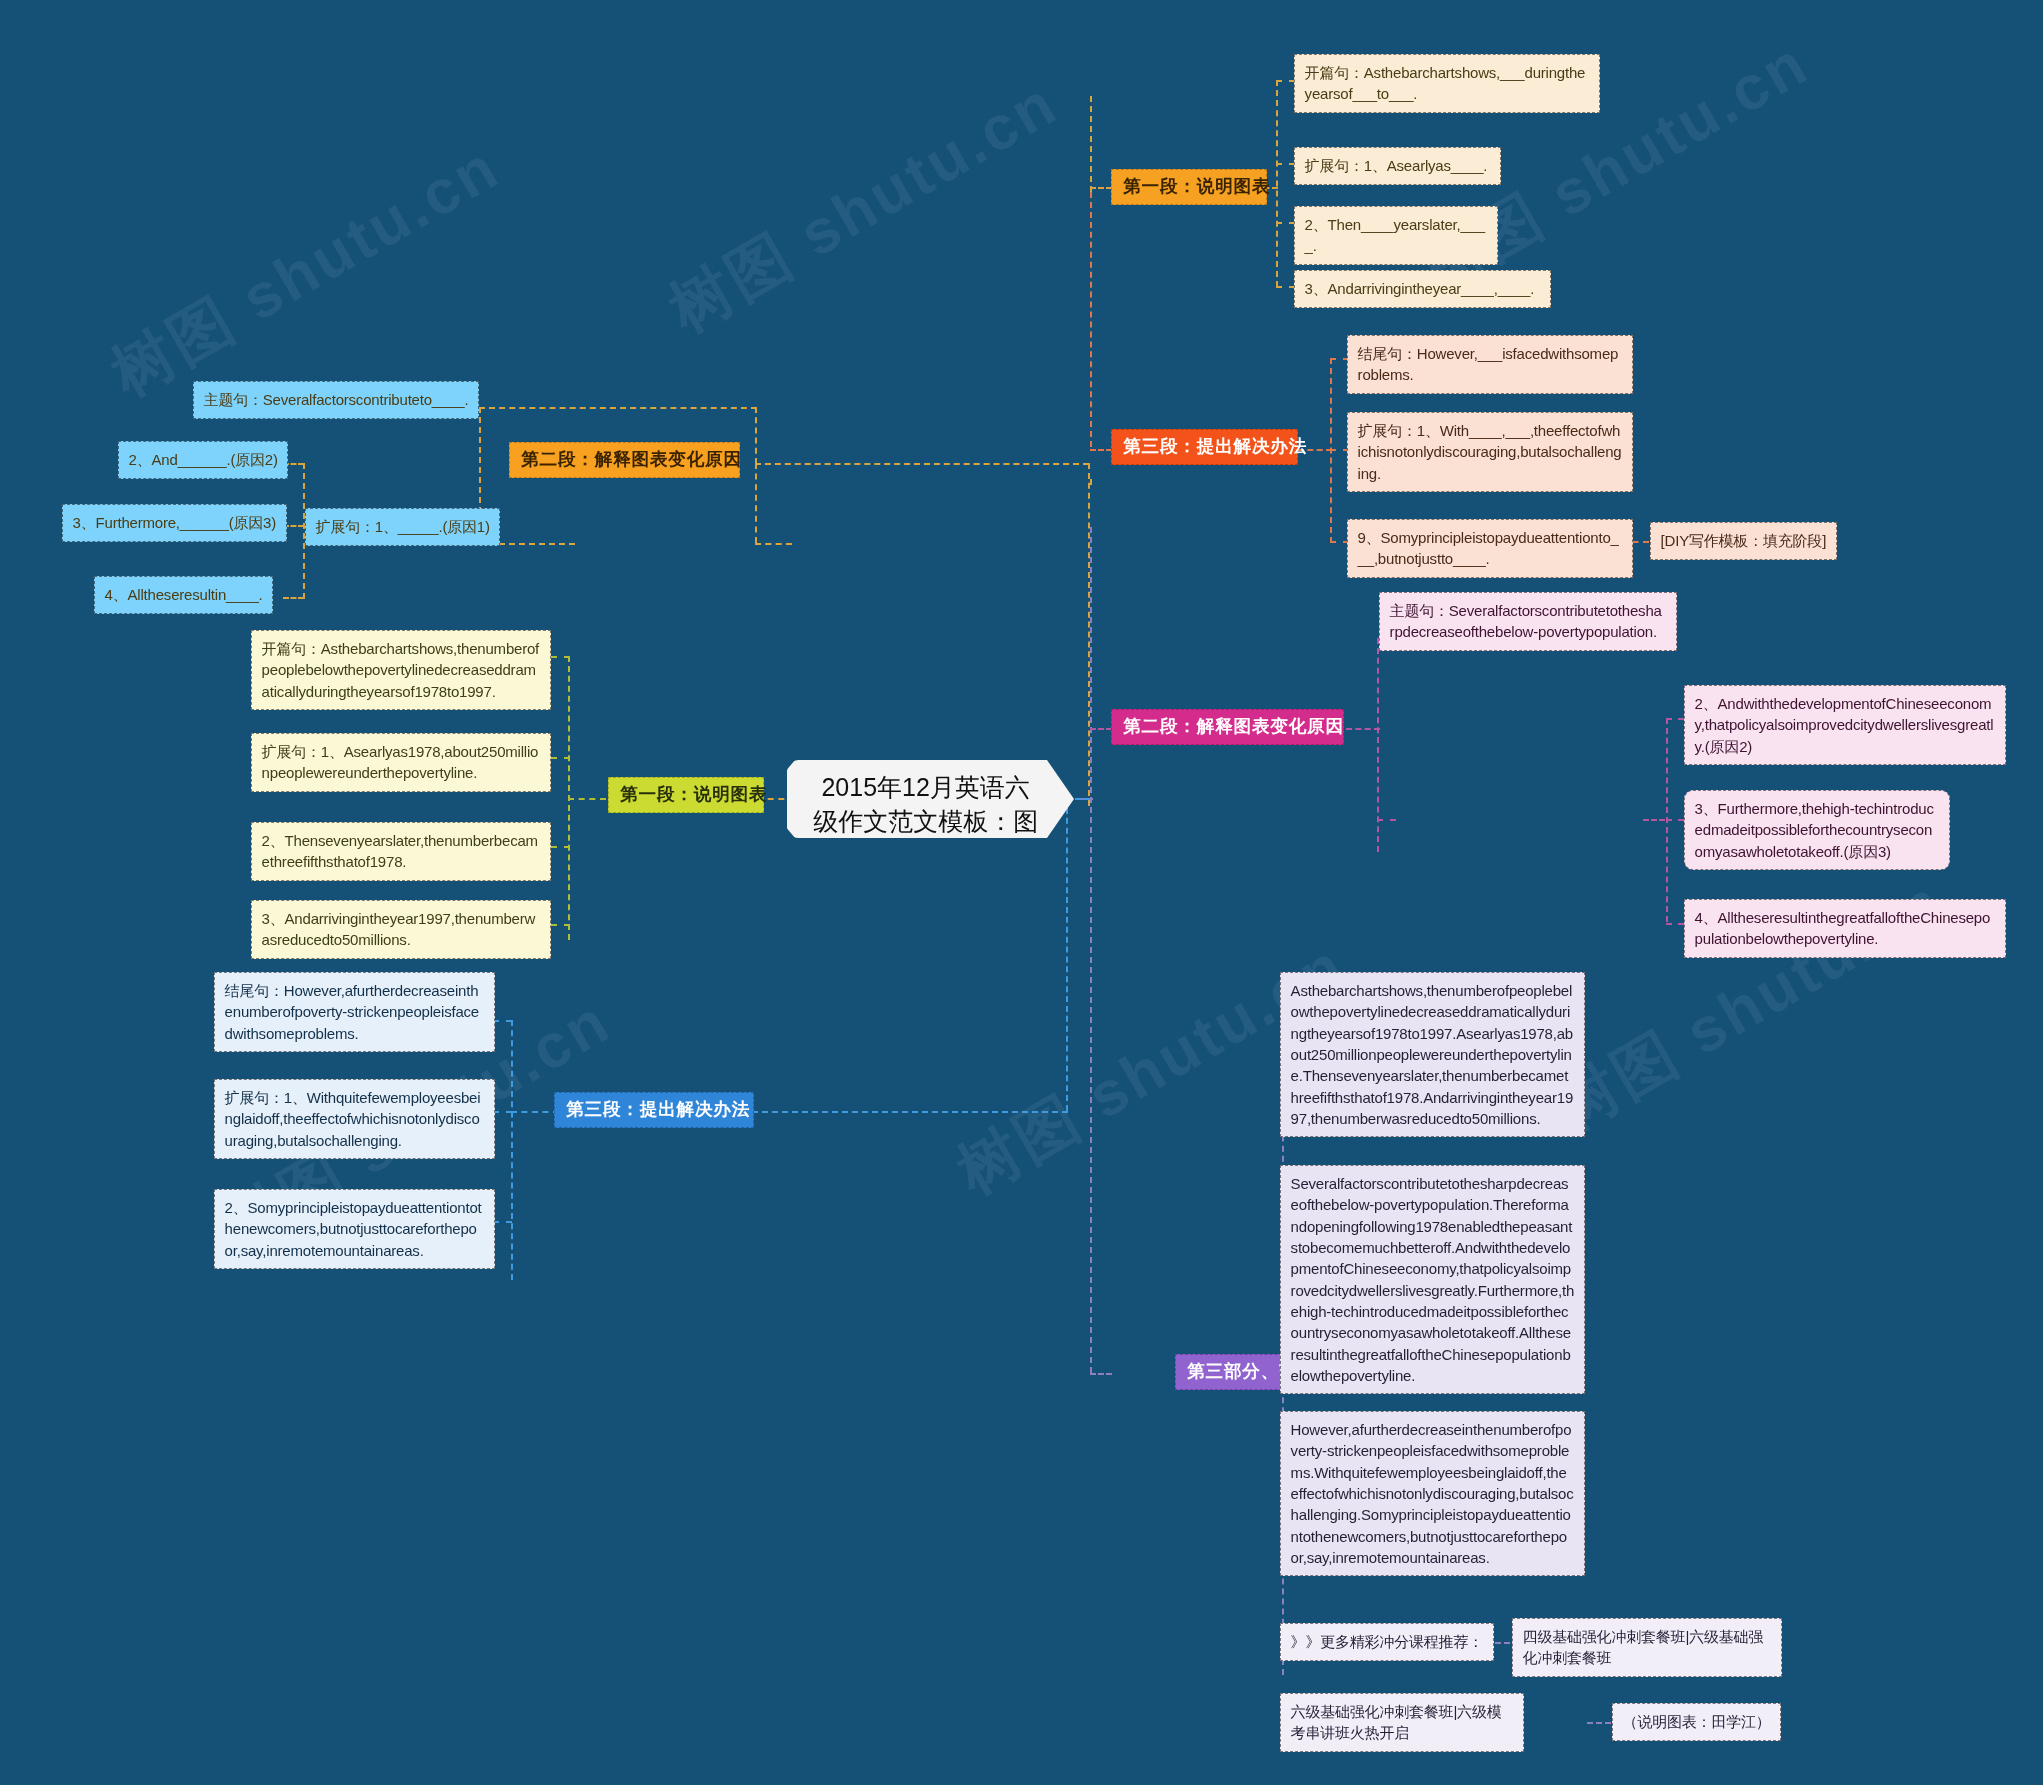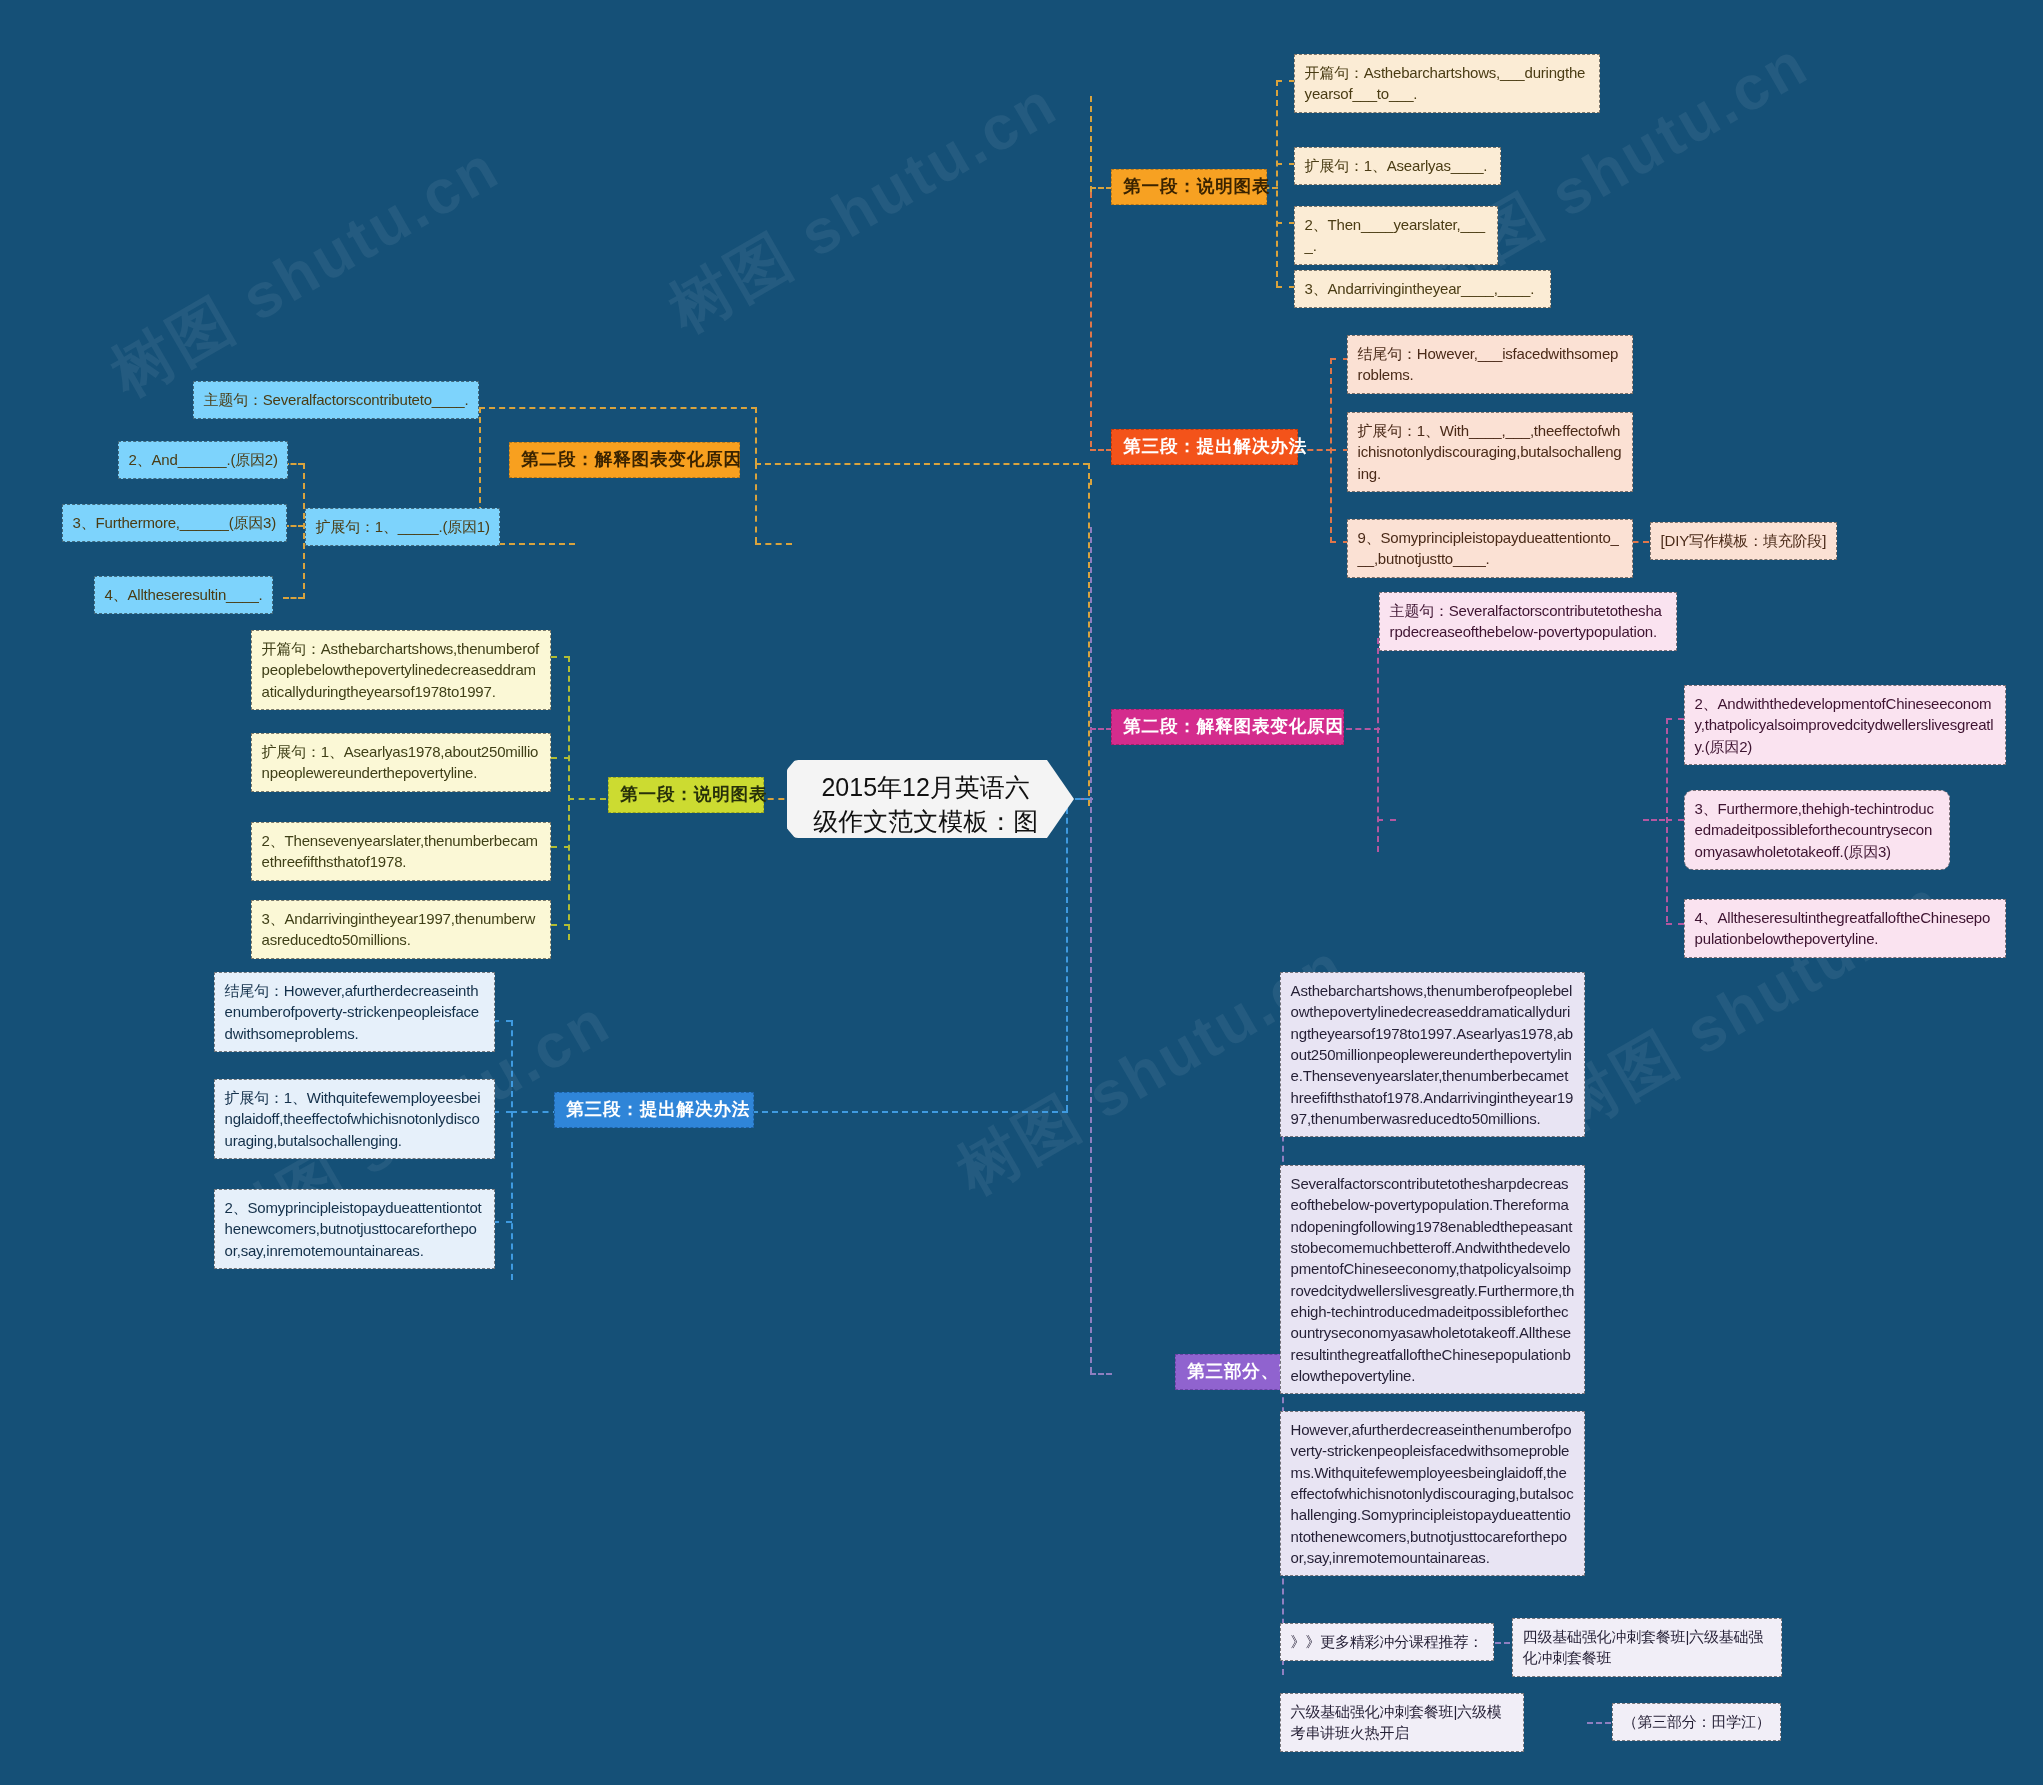--- a/index.html
+++ b/index.html
@@ -231,16 +231,16 @@
 
   <div class="label l-purple" style="left:1175px; top:1354px; width:162px;">第三部分、范文</div>
 
   <div class="node c-lilac" style="left:1280px; top:972px; width:305px;">Asthebarchartshows,thenumberofpeoplebelowthepovertylinedecreaseddramaticallyduringtheyearsof1978to1997.Asearlyas1978,about250millionpeoplewereunderthepovertyline.Thensevenyearslater,thenumberbecamethreefifthsthatof1978.Andarrivingintheyear1997,thenumberwasreducedto50millions.</div>
   <div class="node c-lilac" style="left:1280px; top:1165px; width:305px;">Severalfactorscontributetothesharpdecreaseofthebelow-povertypopulation.Thereformandopeningfollowing1978enabledthepeasantstobecomemuchbetteroff.AndwiththedevelopmentofChineseeconomy,thatpolicyalsoimprovedcitydwellerslivesgreatly.Furthermore,thehigh-techintroducedmadeitpossibleforthecountryseconomyasawholetotakeoff.AlltheseresultinthegreatfalloftheChinesepopulationbelowthepovertyline.</div>
   <div class="node c-lilac" style="left:1280px; top:1411px; width:305px;">However,afurtherdecreaseinthenumberofpoverty-strickenpeopleisfacedwithsomeproblems.Withquitefewemployeesbeinglaidoff,theeffectofwhichisnotonlydiscouraging,butalsochallenging.Somyprincipleistopaydueattentiontothenewcomers,butnotjusttocareforthepoor,say,inremotemountainareas.</div>
   <div class="node c-white nowrap" style="left:1280px; top:1623px;">》》更多精彩冲分课程推荐：</div>
   <div class="node c-white" style="left:1280px; top:1693px; width:244px;">六级基础强化冲刺套餐班|六级模考串讲班火热开启</div>
 
   <div class="node c-white" style="left:1512px; top:1618px; width:270px;">四级基础强化冲刺套餐班|六级基础强化冲刺套餐班</div>
-  <div class="node c-white nowrap" style="left:1612px; top:1703px;">（第三部分：田学江）</div>
+  <div class="node c-white nowrap" style="left:1612px; top:1703px;">（说明图表：田学江）</div>
 
 </div>
 
 
 </body></html>

